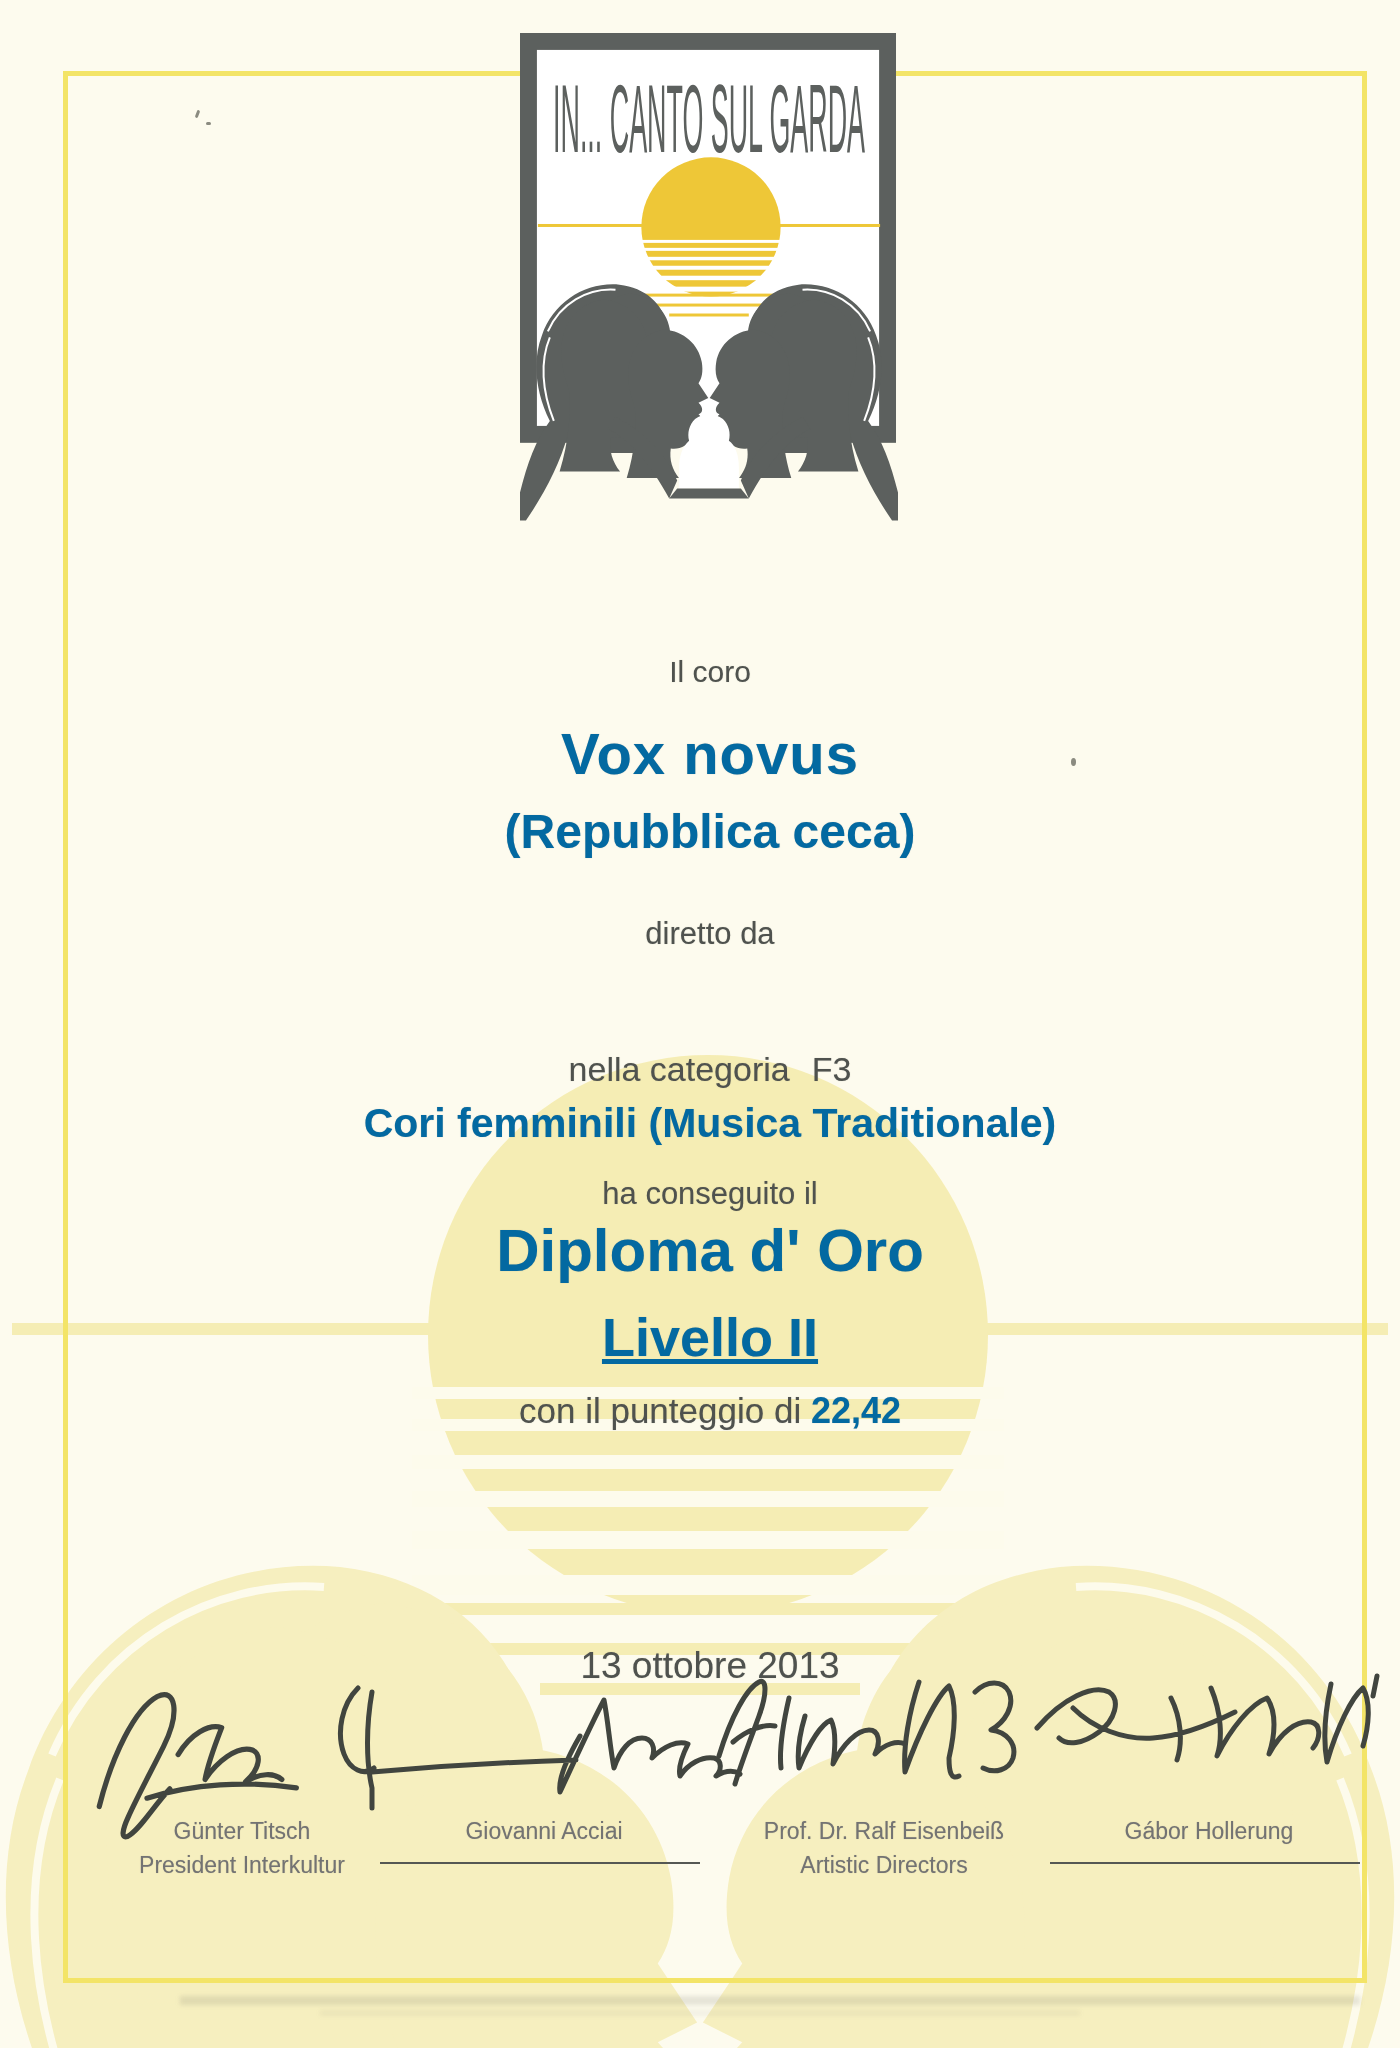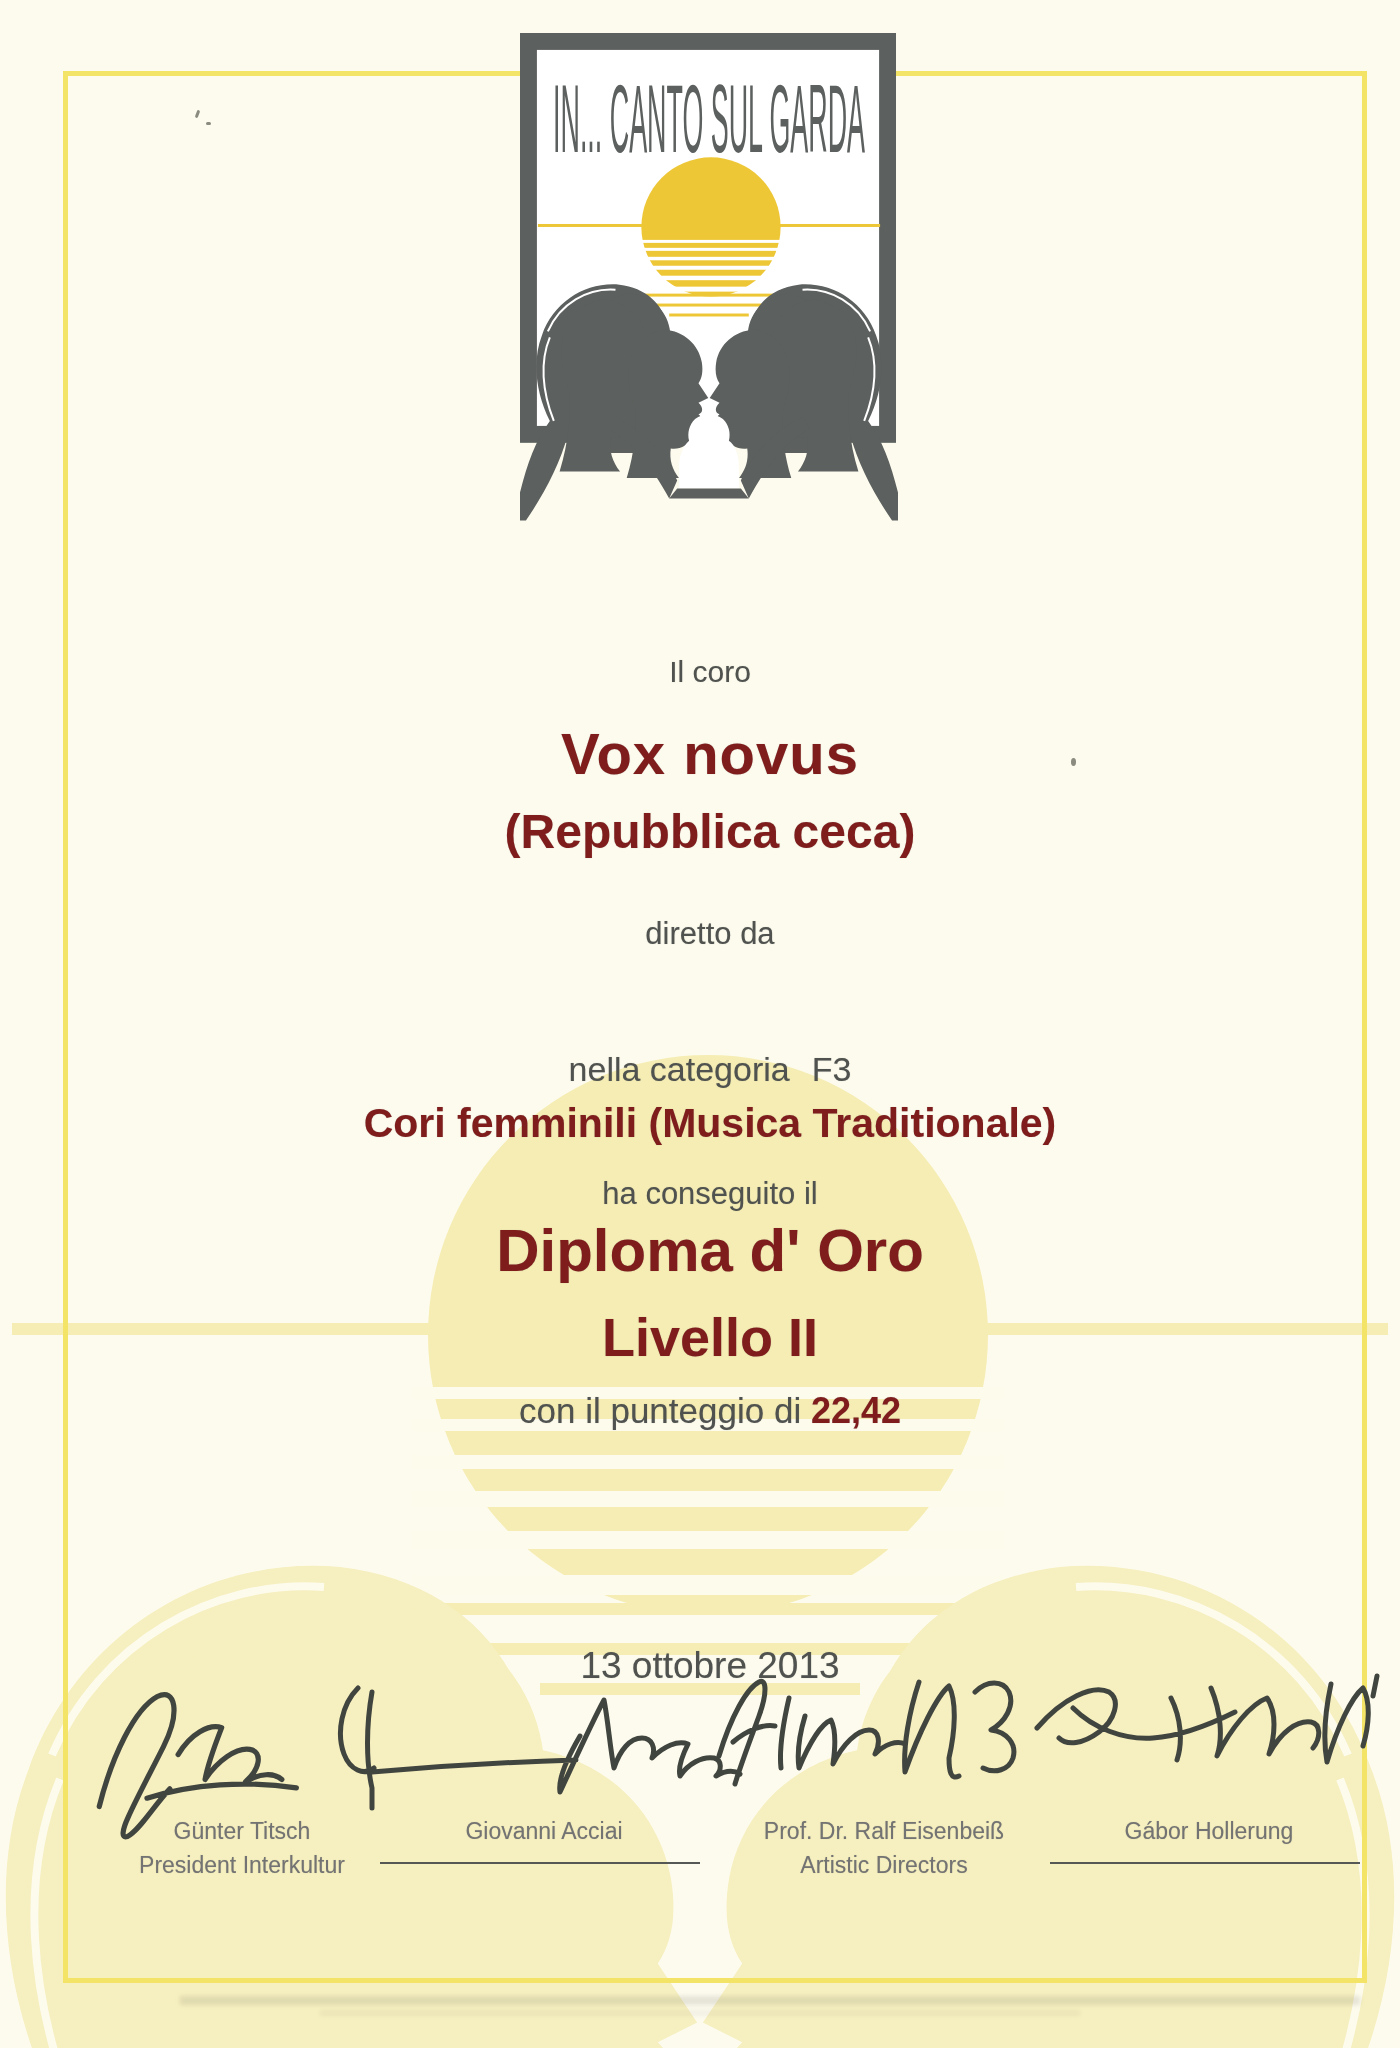--- a/index.html
+++ b/index.html
@@ -10,32 +10,32 @@
     color:#4f524e;
   }
   .frame{
     position:absolute;left:63px;top:71px;width:1294px;height:1902px;
     border:5px solid #f3e467;z-index:2;
   }
   .watermark{position:absolute;left:-60px;top:555px;width:1520px;z-index:1;opacity:.9;}
   .logo{position:absolute;left:520px;top:33px;width:378px;z-index:3;}
   .line{position:absolute;left:20px;width:1380px;text-align:center;z-index:4;
         text-shadow:0 0 1px rgba(90,92,86,.35);}
-  .b{font-weight:bold;color:#7f1d1d;}
+  .b{font-weight:bold;color:#0369a1;}
   #il-coro{top:655px;font-size:30px;}
   #vox{top:720px;font-size:58px;letter-spacing:1px;}
   #rep{top:804px;font-size:48px;}
   #diretto{top:916px;font-size:31px;}
   #petra{top:966px;font-size:43px;}
   #categoria{top:1050px;font-size:34px;}
   #categoria .code{margin-left:22px;}
   #cori{top:1100px;font-size:41px;}
   #conseguito{top:1176px;font-size:31px;}
   #diploma{top:1216px;font-size:60px;}
-  #livello{top:1306px;font-size:54px;}
+  #livello{top:1306px;font-size:54px;text-decoration:underline;}
   #punteggio{top:1390px;font-size:35px;}
   #punteggio .b{font-size:36px;}
   #date-line{top:1645px;font-size:37px;}
   .sig{position:absolute;z-index:4;text-align:center;}
   .sig .autograph{position:absolute;z-index:5;}
   .sig .name,.sig .role{position:absolute;left:4px;width:100%;font-size:23px;color:#737373;
         text-shadow:0 0 1px rgba(90,92,86,.3);}
   .sig .name{top:128px;}
   .sig .role{top:162px;}
   .sig .rule{position:absolute;top:172px;height:0;border-top:2px solid #555854;z-index:4;}

